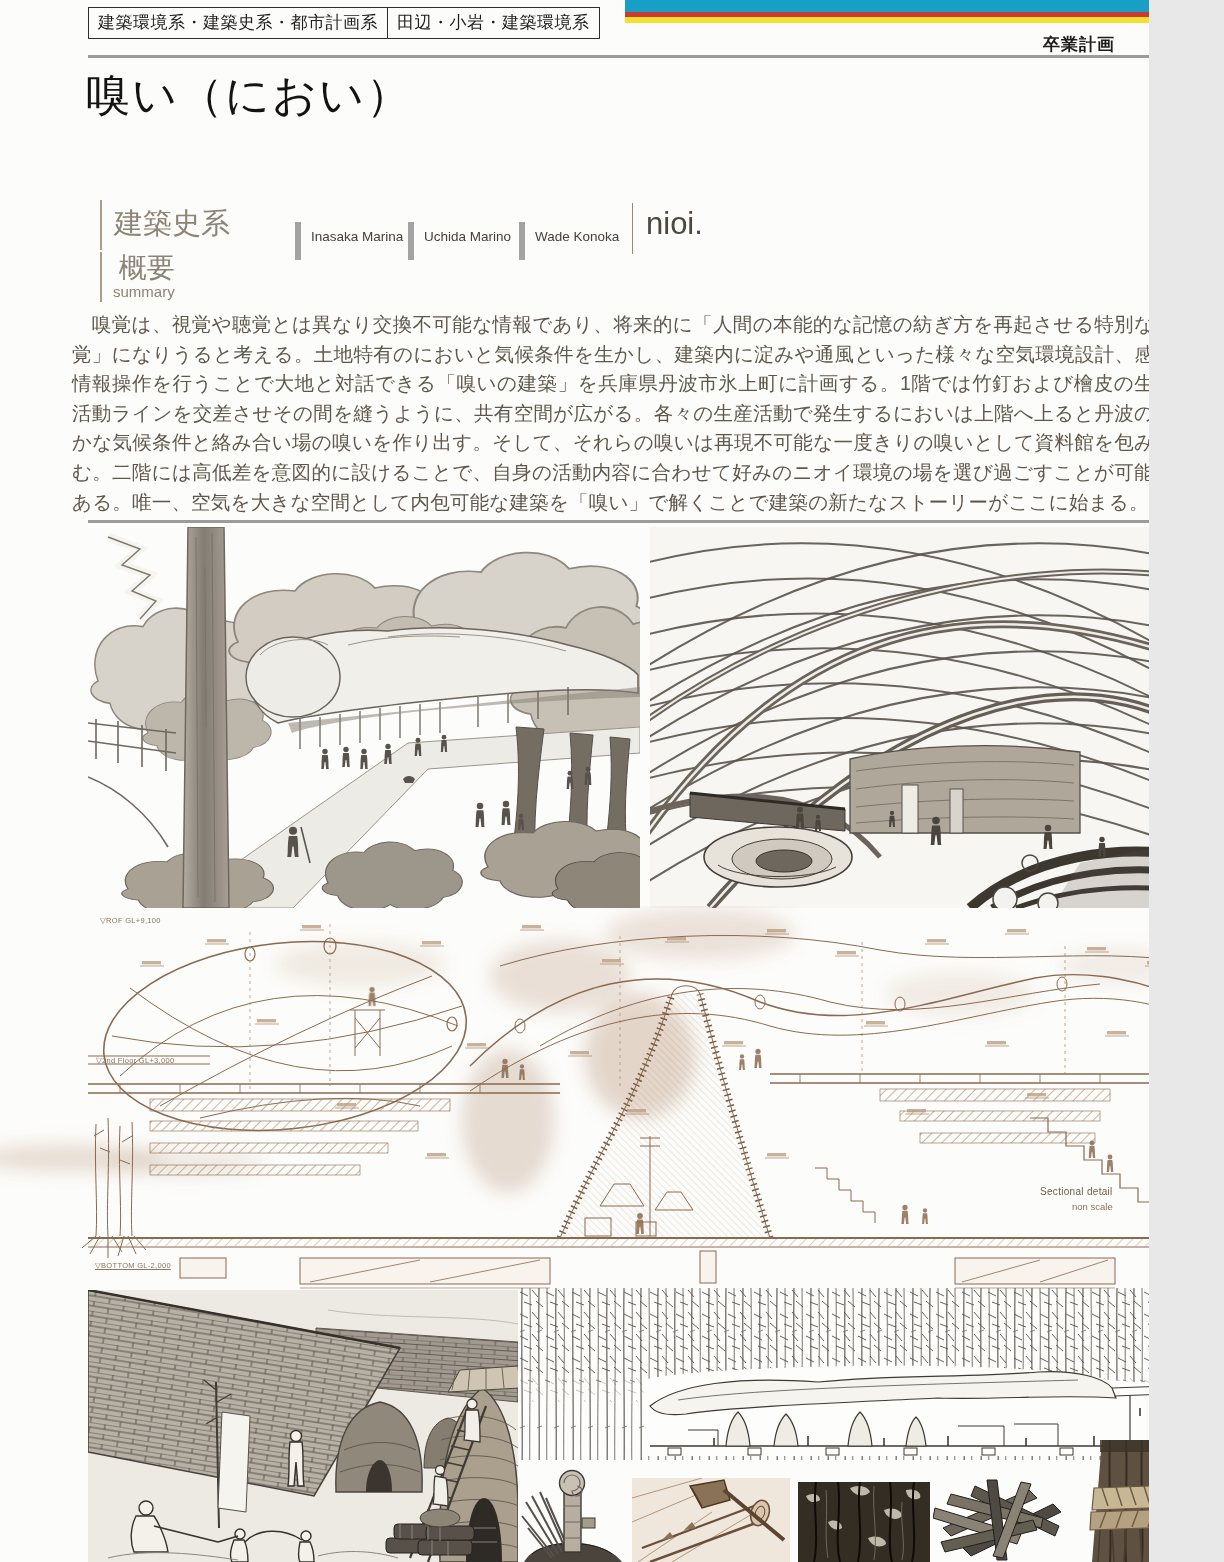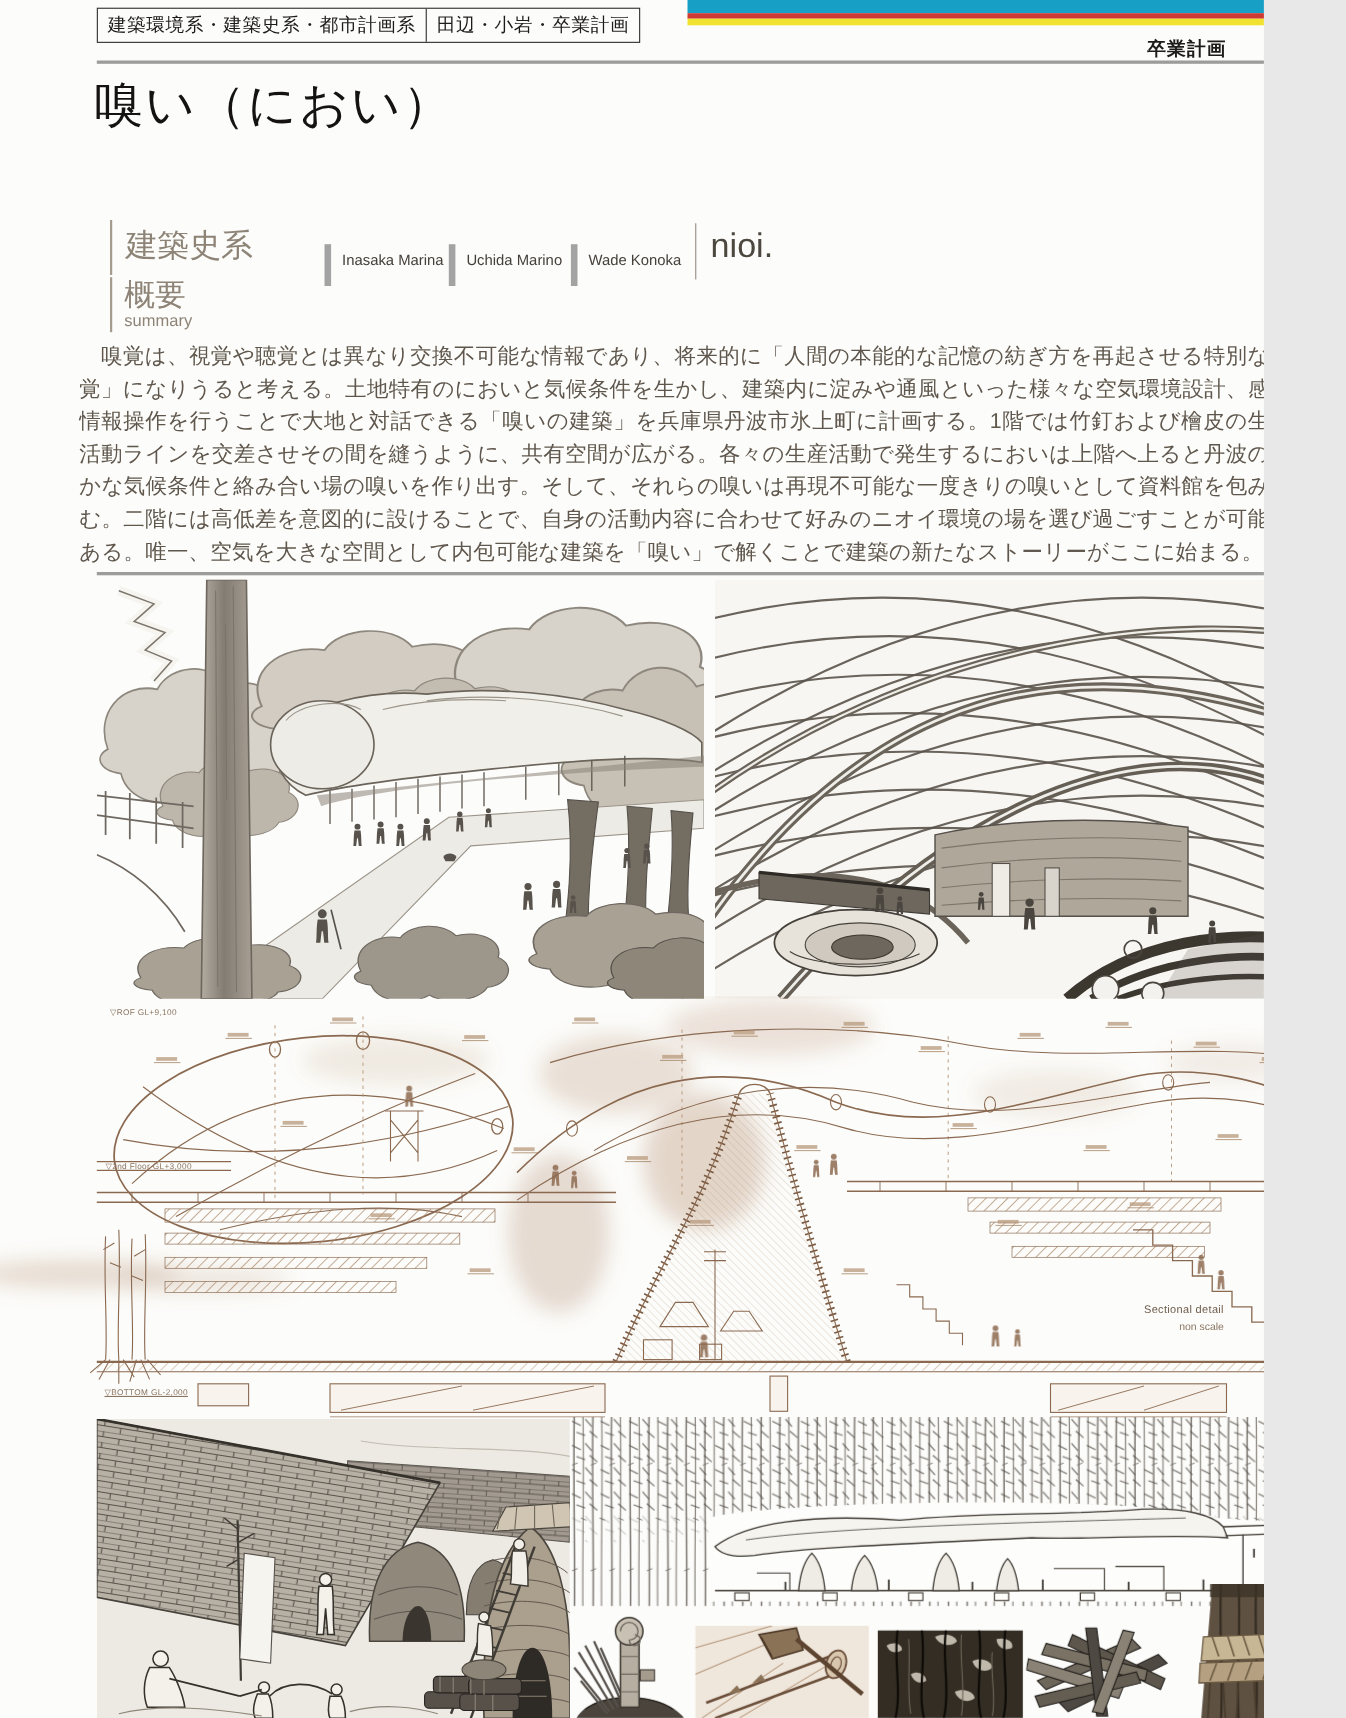--- a/index.html
+++ b/index.html
@@ -13,21 +13,21 @@
   .stripes{left:625px;top:0;width:565px;}
   .stripes div{width:100%;}
   .category{right:34px;top:33px;font-size:17px;letter-spacing:1px;color:#1d1c1a;font-weight:bold;}
   .rule{height:3px;background:#9c9c9c;left:88px;width:1102px;}
   .rule-top{top:55px;} .rule-mid{top:520px;}
   
   .main-title{left:86px;top:66px;font-size:44px;font-weight:500;color:#141311;letter-spacing:2px;}
   
   .team-name{left:100px;top:200px;font-size:29px;color:#8d8376;border-left:2px solid #a59c8e;padding:4px 0 6px 12px;}
   .overview{left:100px;top:252px;border-left:2px solid #a59c8e;padding:2px 0 2px 11px;color:#8d8376;}
-  .overview .jp{font-size:28px;line-height:28px;}
+  .overview .jp{font-size:28px;line-height:28px;text-align:right;}
   .overview .en{font-size:15px;line-height:17px;margin-top:1px;}
   .member{top:222px;font-size:13.5px;color:#45403a;border-left:6px solid #a3a3a3;padding:7px 0 16px 10px;}
   .m1{left:295px;} .m2{left:408px;} .m3{left:519px;}
   .project-name{left:632px;top:203px;font-size:31px;color:#4c473f;border-left:1px solid #938a7d;padding:3px 0 12px 13px;}
   
   .summary-body{left:72px;top:310px;width:1102px;font-size:19.5px;line-height:29.6px;
       color:#5f574d;text-align:justify;letter-spacing:.2px;}
   
   .sect-title{left:1040px;top:1186px;font-size:10px;color:#6f5d4c;letter-spacing:.3px;}
   .sect-scale{left:1072px;top:1201px;font-size:9.5px;color:#8a7460;}
@@ -35,21 +35,21 @@
   .e1{left:100px;top:916px;} .e2{left:96px;top:1056px;} .e3{left:95px;top:1261px;text-decoration:underline;}
   svg{display:block;}
 </style>
 </head>
 <body>
 
 <div class="page">
 
   <div class="abs dept-box">
     <div class="cell">建築環境系・建築史系・都市計画系</div>
-    <div class="cell">田辺・小岩・卒業計画</div>
+    <div class="cell">田辺・小岩・建築環境系</div>
   </div>
   <div class="abs stripes">
     <div style="height:12px;background:#189fc6"></div>
     <div style="height:5px;background:#cd3a33"></div>
     <div style="height:6px;background:#f1e231"></div>
   </div>
   <div class="abs category">卒業計画</div>
   <div class="abs rule rule-top"></div>
 
   <div class="abs main-title">嗅い（におい）</div>

